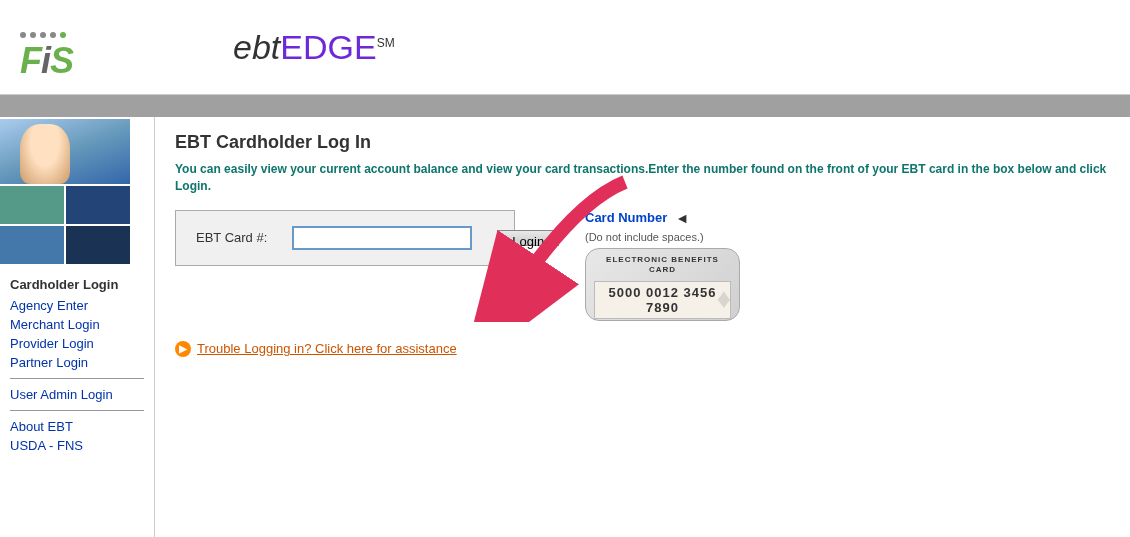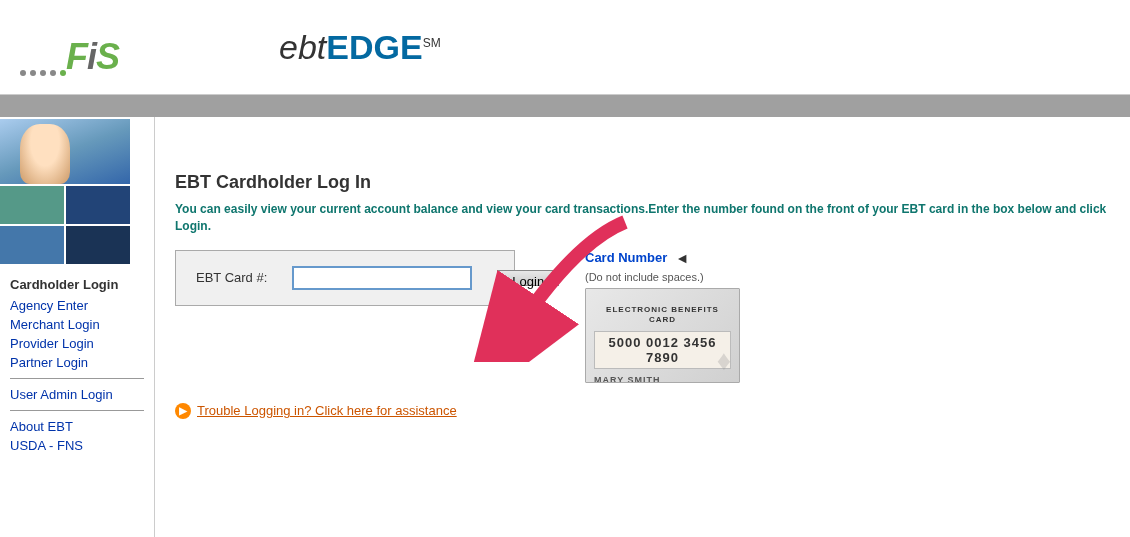--- a/index.html
+++ b/index.html
@@ -8,22 +8,22 @@
     
     #header {
       display: flex;
       align-items: center;
       padding: 10px 20px;
       height: 95px;
       border-bottom: 1px solid #ccc;
     }
     #fis-logo {
       display: flex;
-      flex-direction: row;
-      align-items: flex-end;
+      flex-direction: column;
+      align-items: flex-start;
       margin-top: 20px;
     }
     .fis-dots {
       display: flex;
       gap: 4px;
       margin-bottom: 2px;
     }
     .dot {
       width: 6px; height: 6px;
       border-radius: 50%;
@@ -40,22 +40,22 @@
     .fis-wordmark span { color: #6ab04c; }
 
     #ebtedge-title {
       margin-left: 160px;
       font-size: 34px;
       font-style: italic;
       color: #333;
     }
     #ebtedge-title .edge {
       font-style: normal;
-      font-weight: bold;
-      color: #0369a1;
+      font-weight: normal;
+      color: #6d28d9;
     }
     #ebtedge-title .sm {
       font-size: 12px;
       vertical-align: super;
       font-style: normal;
       font-weight: normal;
     }
 
     
     #nav-bar {
@@ -97,21 +97,20 @@
       border-top: 1px solid #999;
       margin: 6px 10px;
     }
 
     
     #main {
       flex: 1;
       padding: 15px 20px;
       background: #fff;
       position: relative;
-      margin-top: 40px;
     }
     #main h1 {
       font-size: 18px;
       font-weight: bold;
       color: #333;
       margin-bottom: 8px;
     }
     #main .description {
       font-size: 12px;
       color: #0f766e;
@@ -178,25 +177,25 @@
       font-size: 13px;
       font-weight: bold;
       color: #0044cc;
     }
     #card-arrow {
       color: #333;
       font-size: 14px;
     }
     #ebt-card {
       width: 155px;
-      height: 95px;
+      height: 73px;
       background: linear-gradient(135deg, #e8e8e8 0%, #d0d0d0 100%);
       border: 1px solid #aaa;
-      border-radius: 1px;
-      padding: 16px 8px;
+      border-radius: 14px;
+      padding: 6px 8px;
       font-family: Arial, sans-serif;
       position: relative;
       overflow: hidden;
     }
     #ebt-card .card-header {
       font-size: 8px;
       font-weight: bold;
       color: #333;
       text-align: center;
       letter-spacing: 1px;

